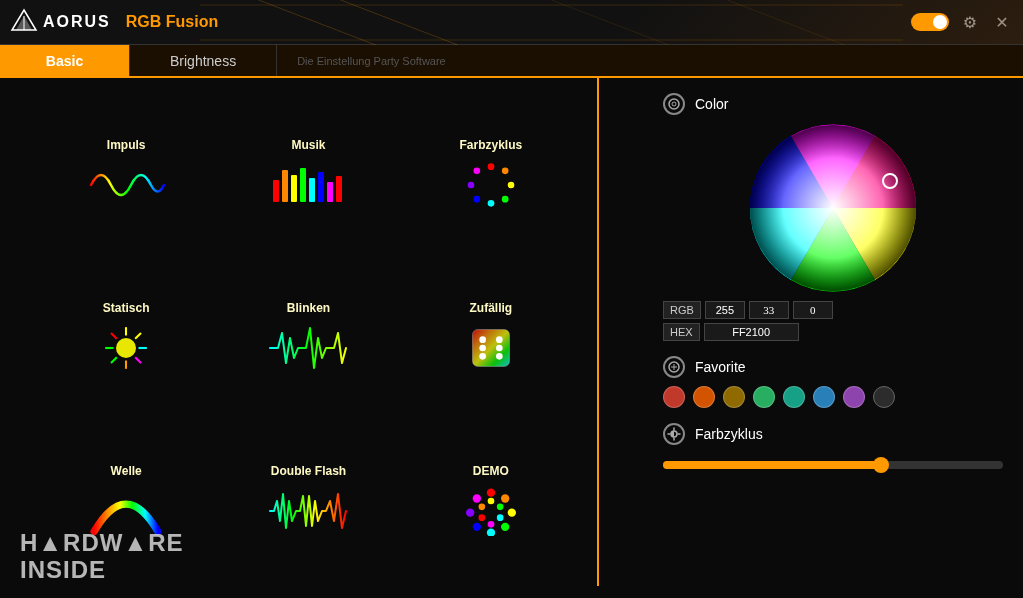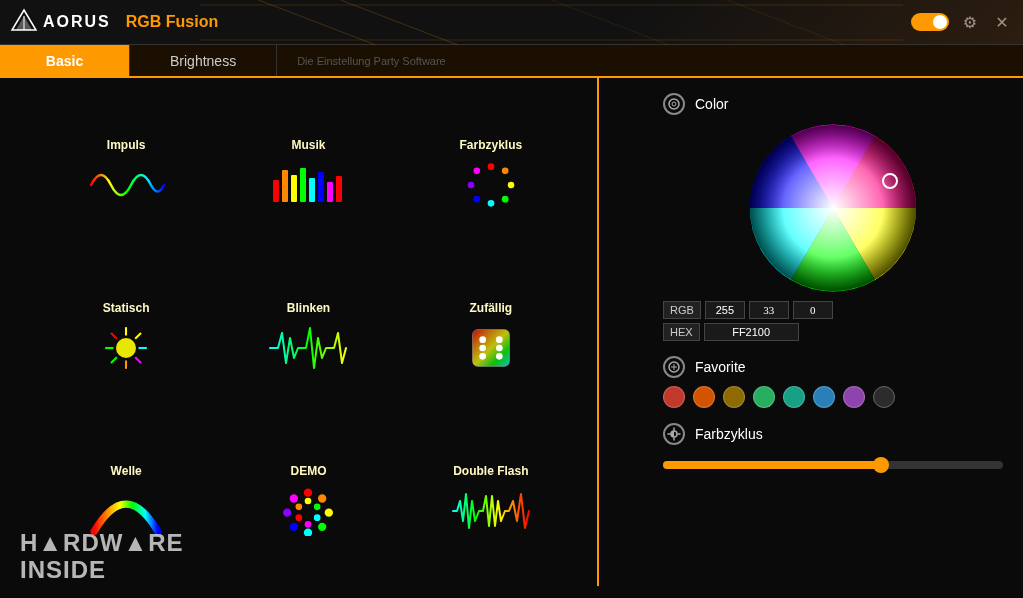--- a/index.html
+++ b/index.html
@@ -499,53 +499,53 @@
             <stop offset="80%" style="stop-color:#0ff"></stop>
             <stop offset="100%" style="stop-color:#00f"></stop>
           </linearGradient>
         </defs>
 
         <path d="M5,50 Q40,-10 75,50" fill="none" stroke="url(#arc-grad)" stroke-width="8" stroke-linecap="round"></path>
       </svg>
     </div>
 
     <div class="effect-item">
-      <span class="effect-label">DEMO</span>
-      <svg class="effect-icon" viewBox="0 0 70 60">
-
-        <circle cx="35" cy="8" r="5" fill="#f00"></circle>
-        <circle cx="52" cy="15" r="5" fill="#f80"></circle>
-        <circle cx="60" cy="32" r="5" fill="#ff0"></circle>
-        <circle cx="52" cy="49" r="5" fill="#0f0"></circle>
-        <circle cx="35" cy="56" r="5" fill="#0ff"></circle>
-        <circle cx="18" cy="49" r="5" fill="#00f"></circle>
-        <circle cx="10" cy="32" r="5" fill="#80f"></circle>
-        <circle cx="18" cy="15" r="5" fill="#f0f"></circle>
-
-        <circle cx="35" cy="18" r="4" fill="#ff0"></circle>
-        <circle cx="46" cy="25" r="4" fill="#0f0"></circle>
-        <circle cx="46" cy="38" r="4" fill="#0ff"></circle>
-        <circle cx="35" cy="46" r="4" fill="#f0f"></circle>
-        <circle cx="24" cy="38" r="4" fill="#f00"></circle>
-        <circle cx="24" cy="25" r="4" fill="#f80"></circle>
-      </svg>
-    </div>
-
-    <div class="effect-item">
       <span class="effect-label">Double Flash</span>
       <svg class="effect-icon" viewBox="0 0 80 50">
         <defs>
           <linearGradient id="dflash-grad" x1="0%" y1="0%" x2="100%" y2="0%">
             <stop offset="0%" style="stop-color:#0ff"></stop>
             <stop offset="30%" style="stop-color:#0f0"></stop>
             <stop offset="60%" style="stop-color:#ff0"></stop>
             <stop offset="100%" style="stop-color:#f00"></stop>
           </linearGradient>
         </defs>
         <polyline points="2,25 6,25 9,15 12,35 15,8 18,42 21,15 24,35 28,25 32,25 35,10 38,40 41,10 44,40 47,15 50,35 54,25 58,25 62,15 66,35 70,8 74,42 78,25" fill="none" stroke="url(#dflash-grad)" stroke-width="2" stroke-linecap="round" stroke-linejoin="round"></polyline>
+      </svg>
+    </div>
+
+    <div class="effect-item">
+      <span class="effect-label">DEMO</span>
+      <svg class="effect-icon" viewBox="0 0 70 60">
+
+        <circle cx="35" cy="8" r="5" fill="#f00"></circle>
+        <circle cx="52" cy="15" r="5" fill="#f80"></circle>
+        <circle cx="60" cy="32" r="5" fill="#ff0"></circle>
+        <circle cx="52" cy="49" r="5" fill="#0f0"></circle>
+        <circle cx="35" cy="56" r="5" fill="#0ff"></circle>
+        <circle cx="18" cy="49" r="5" fill="#00f"></circle>
+        <circle cx="10" cy="32" r="5" fill="#80f"></circle>
+        <circle cx="18" cy="15" r="5" fill="#f0f"></circle>
+
+        <circle cx="35" cy="18" r="4" fill="#ff0"></circle>
+        <circle cx="46" cy="25" r="4" fill="#0f0"></circle>
+        <circle cx="46" cy="38" r="4" fill="#0ff"></circle>
+        <circle cx="35" cy="46" r="4" fill="#f0f"></circle>
+        <circle cx="24" cy="38" r="4" fill="#f00"></circle>
+        <circle cx="24" cy="25" r="4" fill="#f80"></circle>
       </svg>
     </div>
 
   </div>
 
   <div class="right-panel">
 
     <div>
       <div class="section-title">
         <div class="section-icon">

